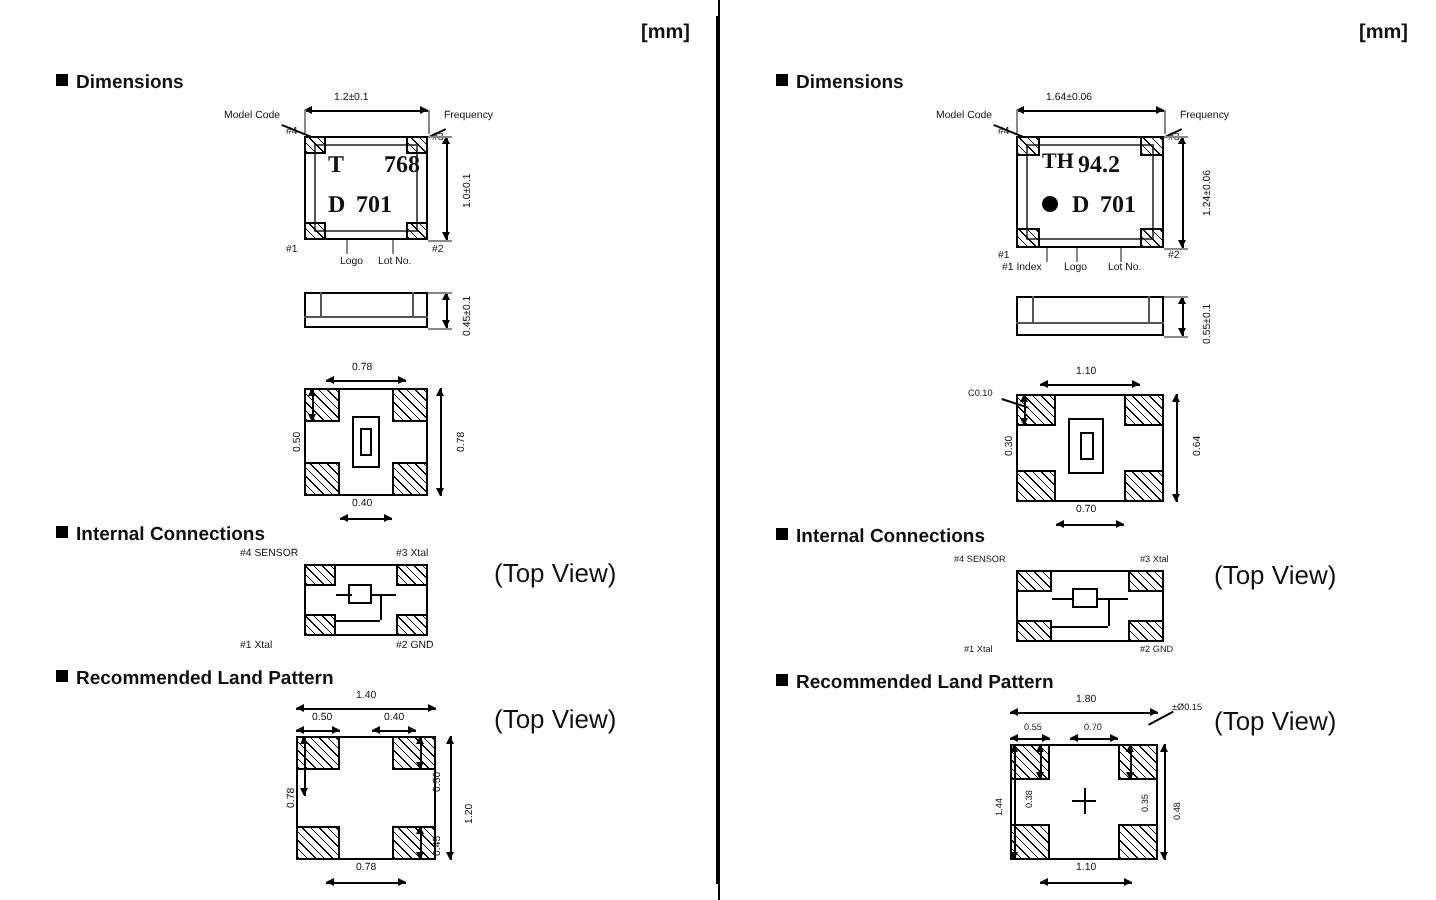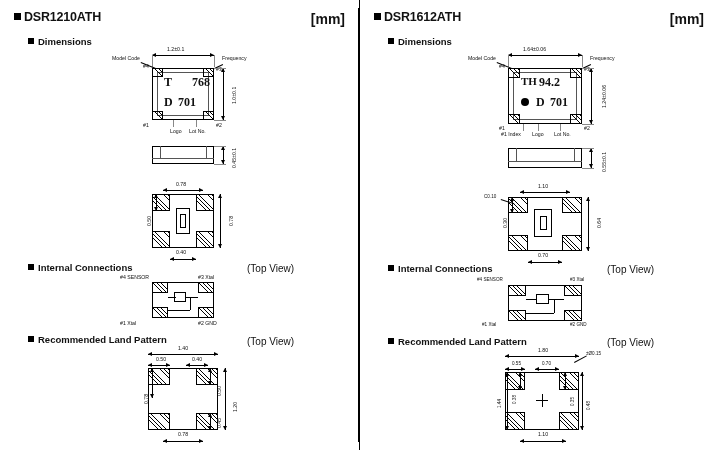--- a/index.html
+++ b/index.html
@@ -12,25 +12,25 @@
   }
   .sheet{position:relative;width:718px;height:450px;}
   .panel{position:absolute;top:0;height:450px;width:359px;box-sizing:border-box;}
   .panel.left{left:0;}
   .panel.right{left:359px;border-left:1px solid #000;}
   .divider{position:absolute;left:358px;top:8px;width:1px;height:434px;background:#000;}
 
   .pheader{position:absolute;top:10px;left:14px;right:14px;height:18px;}
   .pn{font-size:12.5px;font-weight:bold;letter-spacing:-0.2px;}
   .pn .sq{display:inline-block;width:7px;height:7px;background:#000;margin-right:3px;vertical-align:1px;}
-  .mm{position:absolute;right:0;top:1px;font-size:14px;font-weight:bold;}
+  .mm{position:absolute;right:0;top:1px;font-size:10px;font-weight:bold;}
 
   .sechead{position:absolute;font-size:9.5px;font-weight:bold;}
   .sechead .sq{display:inline-block;width:6px;height:6px;background:#000;margin-right:4px;vertical-align:1px;}
-  .topview{position:absolute;font-size:10px;}
+  .topview{position:absolute;font-size:13px;margin-top:16px;}
 
   .lbl{position:absolute;font-size:5.2px;color:#111;white-space:nowrap;}
   .lbl.sm{font-size:4.6px;}
   .vlbl{position:absolute;font-size:5.2px;white-space:nowrap;transform:rotate(-90deg);transform-origin:0 0;}
   .vlbl.sm{font-size:4.6px;}
 
   .line{position:absolute;background:#000;}
   .hl{height:1px;}
   .vl{width:1px;}
 
@@ -71,21 +71,20 @@
 </style>
 </head>
 <body>
 
 <div class="sheet">
   <div class="divider"></div>
 
   <div class="panel left">
 
     <div class="pheader">
-      <div class="pn"><span class="sq"></span><span>DSR1210ATH</span></div>
       <div class="mm">[mm]</div>
     </div>
 
     <div class="sechead" style="left:28px;top:36px;">
       <span class="sq"></span><span>Dimensions</span>
     </div>
 
     <div>
 
       <div class="lbl" style="left:167px;top:46px;">1.2±0.1</div>
@@ -215,21 +214,20 @@
       <div class="varrow" style="left:210px;top:413px;height:17px;"></div>
 
       <div class="lbl" style="left:178px;top:431px;">0.78</div>
       <div class="arrow" style="left:163px;top:441px;width:40px;"></div>
     </div>
   </div>
 
   <div class="panel right">
 
     <div class="pheader">
-      <div class="pn"><span class="sq"></span><span>DSR1612ATH</span></div>
       <div class="mm">[mm]</div>
     </div>
 
     <div class="sechead" style="left:28px;top:36px;">
       <span class="sq"></span><span>Dimensions</span>
     </div>
 
     <div>
       <div class="lbl" style="left:163px;top:46px;">1.64±0.06</div>
       <div class="arrow" style="left:148px;top:55px;width:74px;"></div>

